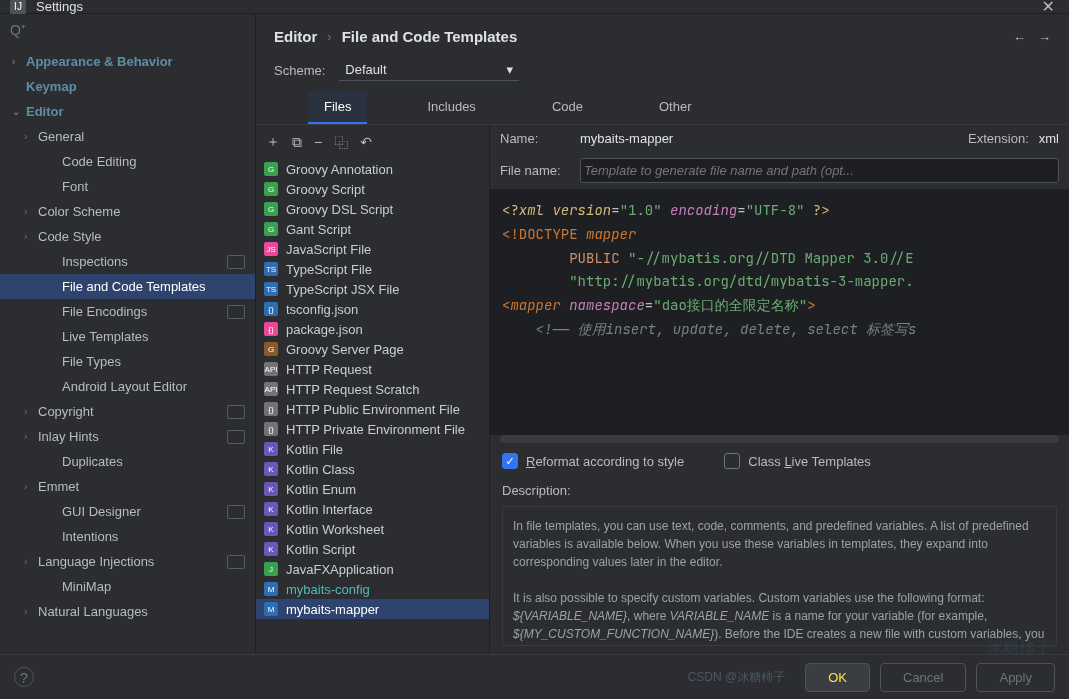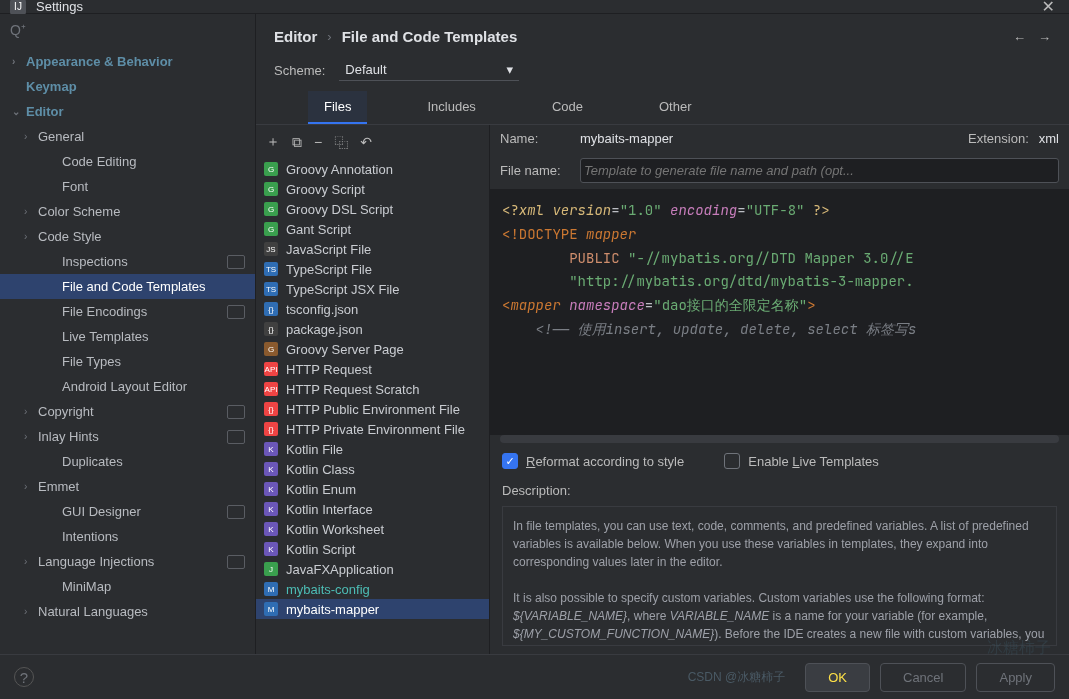--- a/index.html
+++ b/index.html
@@ -35,24 +35,24 @@
 .content-split { flex: 1; display: flex; overflow: hidden; }
 .template-list-pane { width: 234px; border-right: 1px solid #1e1f22; display: flex; flex-direction: column; }
 .list-toolbar { display: flex; gap: 12px; padding: 8px 10px; color: #bbbbbb; align-items: center; }
 .list-toolbar span { cursor: pointer; font-size: 14px; }
 .template-list { flex: 1; overflow-y: auto; }
 .template-item { display: flex; align-items: center; height: 20px; padding: 0 8px; gap: 8px; cursor: pointer; color: #c9ccd1; font-size: 13px; }
 .template-item.selected { background: #2e436e; color: #fff; }
 .template-item.custom { color: #4dbdb5; }
 .ficon { width: 14px; height: 14px; border-radius: 2px; display: inline-flex; align-items: center; justify-content: center; font-size: 8px; color: #fff; flex-shrink: 0; }
 .ficon.g { background: #3a9f4e; }
-.ficon.js { background: #404040; }
+.ficon.js { background: #ec4899; }
 .ficon.ts { background: #2f6db3; }
 .ficon.jsp { background: #8a5a2e; }
-.ficon.api { background: #ef4444; }
+.ficon.api { background: #737373; }
 .ficon.k { background: #6b57b8; }
 .ficon.jfx { background: #3a9f4e; }
 .ficon.my { background: #2f6db3; }
 .editor-pane { flex: 1; display: flex; flex-direction: column; overflow: hidden; }
 .field-row { display: flex; align-items: center; padding: 6px 10px; gap: 10px; }
 .field-row .flabel { width: 70px; color: #bbbbbb; }
 .field-row .fval { color: #dfe1e5; }
 .field-row .flabel2 { color: #bbbbbb; margin-left: auto; }
 .field-row input.tb { flex: 1; background: #1e1f22; border: 1px solid #4e5157; color: #6f737a; padding: 4px 3px; font-style: italic; font-family: inherit; font-size: 13px; border-radius: 3px; }
 .code-area { flex: 1; background: #1e1f22; padding: 10px 12px; font-family: "JetBrains Mono", Consolas, monospace; font-size: 14px; line-height: 1.7; overflow: auto; white-space: pre; color: #bcbec4; position: relative; }
@@ -351,21 +351,21 @@
     <span class="c-comment">&lt;!—— 使用insert, update, delete, select 标签写s</span></div>
         <div class="hscroll"></div>
 
         <div class="checks-row">
           <div class="chk">
             <div class="box checked">✓</div>
             <span><span class="underline">R</span><span>eformat according to style</span></span>
           </div>
           <div class="chk">
             <div class="box"></div>
-            <span><span>Enable </span><span class="underline">L</span><span>ive Templates</span></span>
+            <span><span>Class </span><span class="underline">L</span><span>ive Templates</span></span>
           </div>
         </div>
 
         <div class="desc-label">Description:</div>
         <div class="desc-box">
           <p>In file templates, you can use text, code, comments, and predefined variables. A list of predefined variables is available below. When you use these variables in templates, they expand into corresponding values later in the editor.</p><br>
           <p><span>It is also possible to specify custom variables. Custom variables use the following format: </span><i>${VARIABLE_NAME}</i><span>, where </span><i>VARIABLE_NAME</i><span> is a name for your variable (for example, </span><i>${MY_CUSTOM_FUNCTION_NAME}</i><span>). Before the IDE creates a new file with custom variables, you see a dialog where you can define values for custom variables in the template.</span></p><br>
           
         </div>
       </div>

